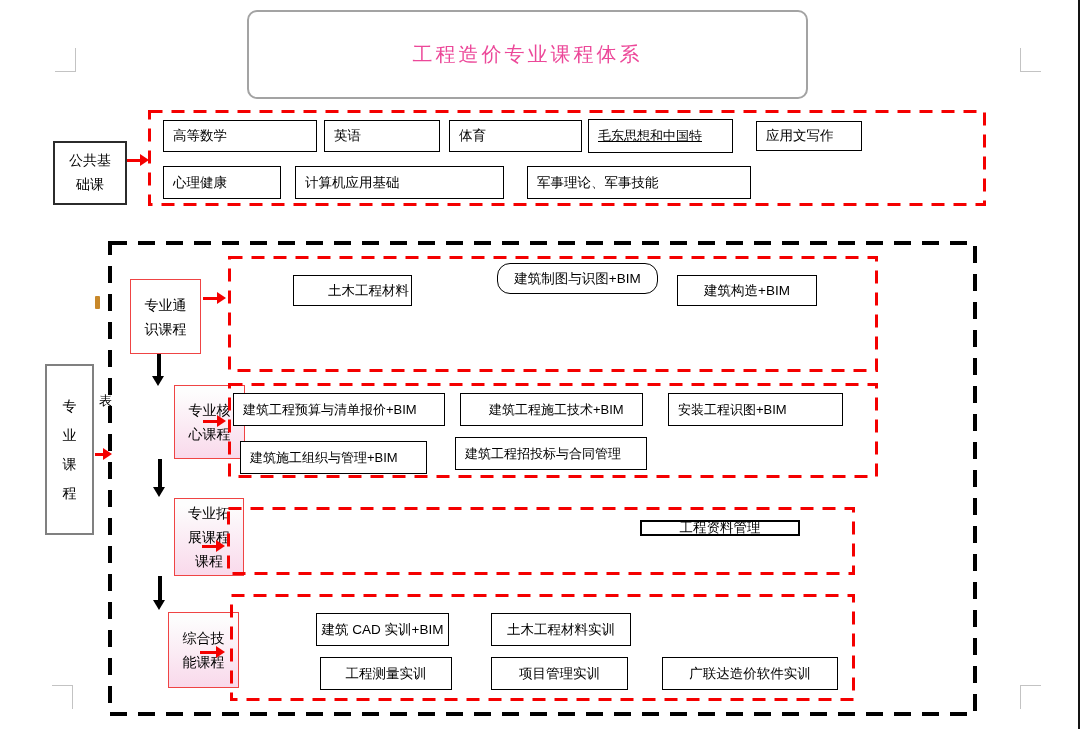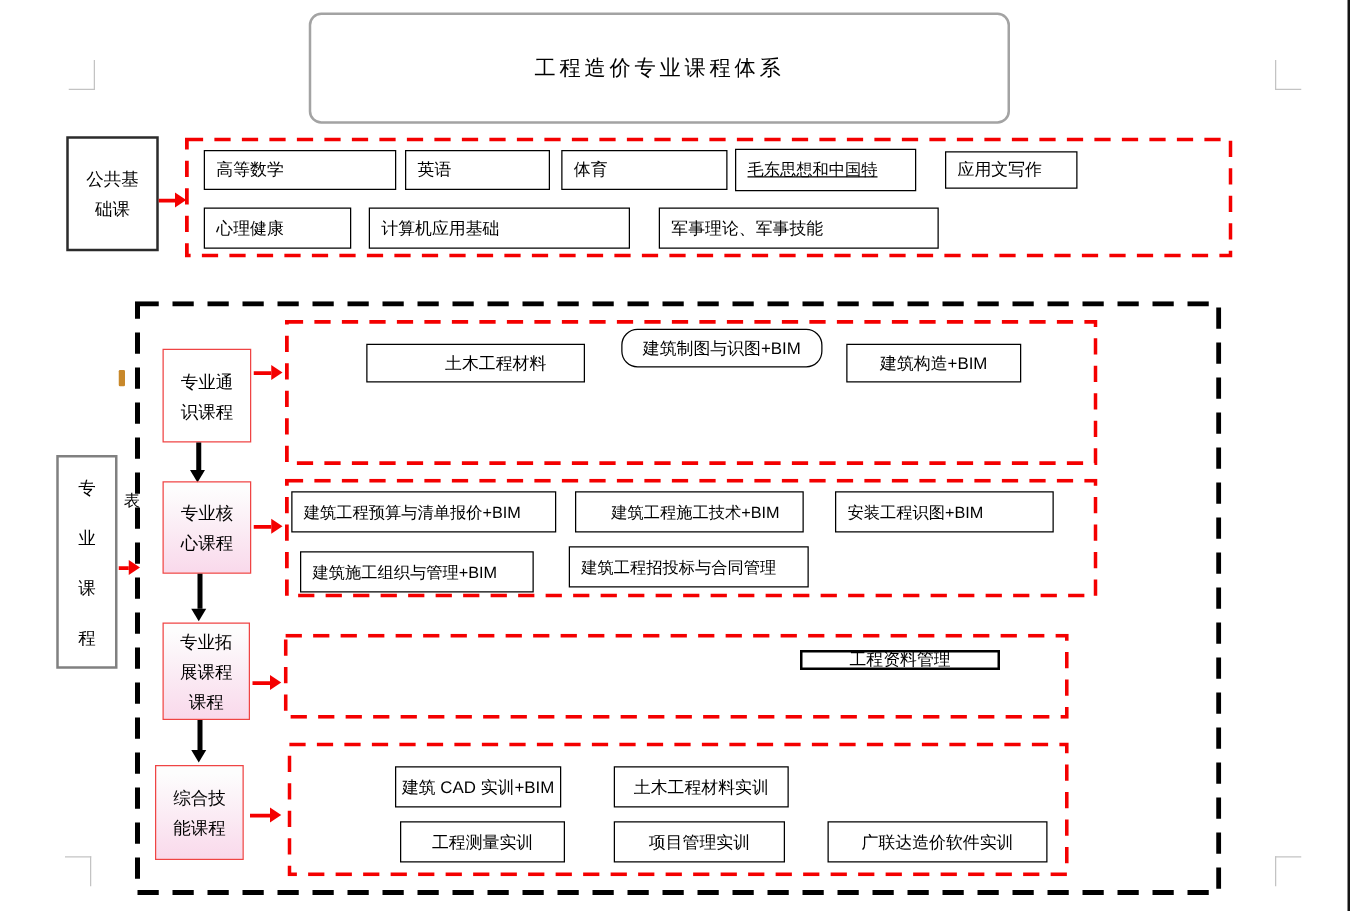--- a/index.html
+++ b/index.html
@@ -2,37 +2,37 @@
 <html><head>
 <meta charset="utf-8">
 <style>
   html,body{margin:0;padding:0;background:#fff;}
   #canvas{position:relative;width:1080px;height:729px;background:#ffffff;overflow:hidden;
           font-family:"Liberation Sans",sans-serif;color:#000;}
   .abs{position:absolute;}
   svg.abs{display:block;}
   
   .title-box{border:2px solid #a3a3a3;border-radius:10px;display:flex;align-items:center;justify-content:center;}
-  .title-text{font-family:"Liberation Serif",serif;font-size:17px;letter-spacing:3px;color:#000000;}
+  .title-text{font-family:"Liberation Serif",serif;font-size:20px;letter-spacing:3px;color:#ec4899;}
   
   .course{border:1px solid #000;background:#fff;display:flex;align-items:center;
           font-size:13.5px;white-space:nowrap;box-sizing:border-box;}
   .course.pad{padding-left:9px;}
   .course.center{justify-content:center;}
   .course.small{font-size:13px;}
   .course.thick{border-width:2px;}
   
   .side-box{box-sizing:border-box;display:flex;align-items:center;justify-content:center;text-align:center;font-size:14px;line-height:24px;}
   .side-box .wrap3{width:3em;display:block;}
-  .vert .wrap1{width:1em;display:block;line-height:40px;text-align:center;}
+  .vert .wrap1{width:1em;display:block;line-height:29px;text-align:center;}
   .border-dark{border:2px solid #2b2b2b;background:#fff;}
   .border-gray{border:2px solid #808080;background:#fff;}
   .cat{border:1px solid #ef4444;}
   .cat.white{background:#ffffff;}
-  .cat.pink{background:linear-gradient(to bottom,#fdfdfd 8%,#f9d9eb 100%);}
+  .cat.pink{background:linear-gradient(to bottom,#fdfdfd 8%,#f9d9eb 100%);margin-left:44px;}
   
   .arrow-r{position:absolute;height:3px;background:#f40000;}
   .arrow-r::after{content:"";position:absolute;right:-9px;top:-5px;width:0;height:0;
                   border-left:9px solid #f40000;border-top:6px solid transparent;border-bottom:6px solid transparent;}
   .arrow-d{position:absolute;width:3.5px;background:#000;}
   .arrow-d::after{content:"";position:absolute;bottom:-10px;left:-5.2px;width:0;height:0;
                   border-top:10px solid #000;border-left:6.5px solid transparent;border-right:6.5px solid transparent;}
   
   .crop{position:absolute;width:20px;height:23px;}
   .crop.tl{border-right:1px solid #c3c3c3;border-bottom:1px solid #c3c3c3;}
@@ -53,21 +53,21 @@
   <div class="crop bl" style="left:52px;top:685px;"></div>
   <div class="crop br" style="left:1020px;top:685px;"></div>
 
   <div class="stray-dot" style="left:95px;top:296px;"></div>
   <div class="stray-text" style="left:99px;top:392px;">表</div>
 
   <div class="abs title-box" style="left:247px;top:10px;width:557px;height:85px;">
     <span class="title-text">工程造价专业课程体系</span>
   </div>
 
-  <div class="abs side-box border-dark" style="left:53px;top:109px;width:74px;height:92px;">
+  <div class="abs side-box border-dark" style="left:53px;top:141px;width:74px;height:64px;font-family:Liberation Mono, monospace;">
     <span class="wrap3">公共基础课</span>
   </div>
   <div class="arrow-r" style="left:127px;top:159px;width:13px;"></div>
 
   <svg class="abs" style="left:148px;top:110px;" width="838" height="96">
     <rect x="1.5" y="1.5" width="835" height="93" fill="none" stroke="#f40000" stroke-width="3" stroke-dasharray="13 9"></rect>
   </svg>
 
   <div class="abs course pad" style="left:163px;top:120px;width:154px;height:32px;">
       <span>高等数学</span>
@@ -103,21 +103,21 @@
   </div>
   <div class="arrow-r" style="left:95px;top:453px;width:8px;"></div>
 
   <div class="abs side-box cat white" style="left:130px;top:279px;width:71px;height:75px;">
     <span class="wrap3">专业通识课程</span>
   </div>
   <div class="arrow-r" style="left:203px;top:297px;width:14px;"></div>
   <svg class="abs" style="left:228px;top:256px;" width="650" height="116">
     <rect x="1.5" y="1.5" width="647" height="113" fill="none" stroke="#f40000" stroke-width="3" stroke-dasharray="13 9"></rect>
   </svg>
-  <div class="abs course center" style="left:293px;top:275px;width:175px;height:31px;padding-left:32px;">
+  <div class="abs course center" style="left:293px;top:275px;width:119px;height:31px;padding-left:32px;">
       <span>土木工程材料</span>
     </div>
   <div class="abs course center" style="left:497px;top:263px;width:161px;height:31px;border-radius:13px;">
       <span>建筑制图与识图+BIM</span>
     </div>
   <div class="abs course center" style="left:677px;top:275px;width:140px;height:31px;">
       <span>建筑构造+BIM</span>
     </div>
 
   <div class="arrow-d" style="left:157px;top:354px;height:22px;"></div>

